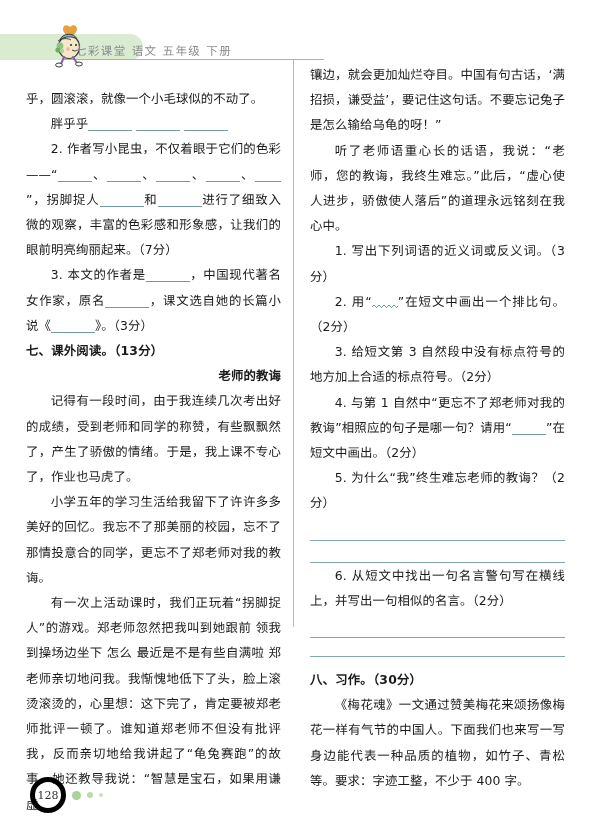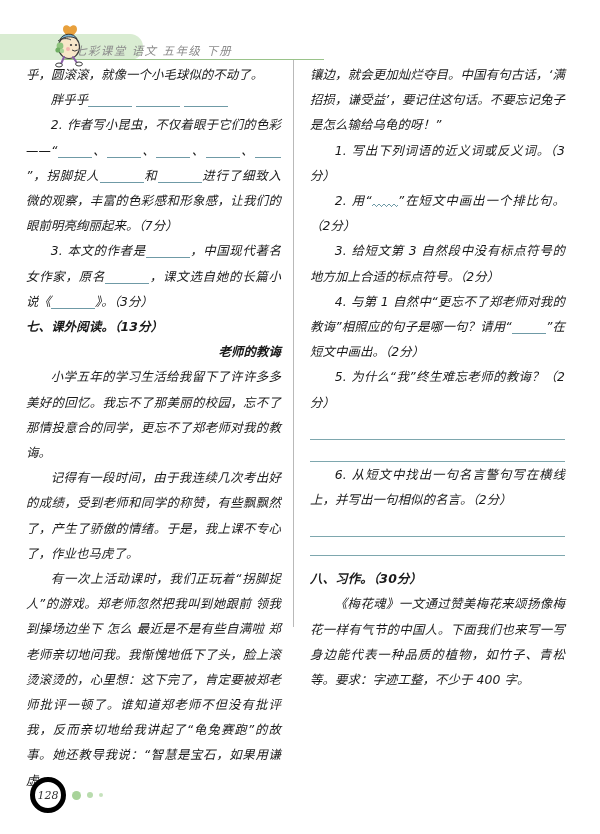--- a/index.html
+++ b/index.html
@@ -14,21 +14,20 @@
     font-family: "DejaVu Sans", "Liberation Sans", sans-serif;
     color: #1a1a1a;
     overflow: hidden;
   }
 
   
   .page {
     position: absolute;
     inset: 0;
     background: #ffffff;
-    font-style: italic;
   }
 
   
   .header {
     position: absolute;
     left: 0;
     top: 22px;
     width: 600px;
     height: 42px;
   }
@@ -70,21 +69,21 @@
   .col {
     position: absolute;
     top: 62px;
     width: 255px;
     font-size: 12.4px;
     line-height: 25.2px;
     text-align: justify;
     text-justify: inter-ideograph;
     letter-spacing: 0.1px;
   }
-  .col-left  { left: 26px; }
+  .col-left  { left: 26px; margin-top: 24px; }
   .col-right { left: 310px; }
 
   .col-divider {
     position: absolute;
     left: 293px;
     top: 60px;
     width: 1px;
     height: 567px;
     background: #b9b9b9;
   }
@@ -242,28 +241,29 @@
     </p>
 
     <p class="para">
       <span>3.</span>
       <span>本文的作者是</span><span class="blank b-m"></span><span>，中国现代著名女作家，原名</span><span class="blank b-m"></span><span>，课文选自她的长篇小说《</span><span class="blank b-m"></span><span>》。（3分）</span>
     </p>
 
     <p class="section-head">七、课外阅读。（13分）</p>
     <p class="article-title">老师的教诲</p>
 
+    <p class="para">记得有一段时间，由于我连续几次考出好的成绩，受到老师和同学的称赞，有些飘飘然了，产生了骄傲的情绪。于是，我上课不专心了，作业也马虎了。</p>
     <p class="para">小学五年的学习生活给我留下了许许多多美好的回忆。我忘不了那美丽的校园，忘不了那情投意合的同学，更忘不了郑老师对我的教诲。</p>
-    <p class="para">记得有一段时间，由于我连续几次考出好的成绩，受到老师和同学的称赞，有些飘飘然了，产生了骄傲的情绪。于是，我上课不专心了，作业也马虎了。</p>
     <p class="para">有一次上活动课时，我们正玩着“拐脚捉人”的游戏。郑老师忽然把我叫到她跟前  领我到操场边坐下  怎么  最近是不是有些自满啦  郑老师亲切地问我。我惭愧地低下了头，脸上滚烫滚烫的，心里想：这下完了，肯定要被郑老师批评一顿了。谁知道郑老师不但没有批评我，反而亲切地给我讲起了“龟兔赛跑”的故事。她还教导我说：“智慧是宝石，如果用谦虚</p>
   </div>
 
   <div class="col col-right">
 
     <p class="flush">镶边，就会更加灿烂夺目。中国有句古话，‘满招损，谦受益’，要记住这句话。不要忘记兔子是怎么输给乌龟的呀！”</p>
+    <p class="para">听了老师语重心长的话语，我说：“老师，您的教诲，我终生难忘。”此后，“虚心使人进步，骄傲使人落后”的道理永远铭刻在我心中。</p>
 
     <p class="para">
       <span>1.</span>
       <span>写出下列词语的近义词或反义词。（3分）</span>
     </p>
 
     <p class="para">
       <span>2.</span>
       <span>用“</span><span class="wavy"></span><span>”在短文中画出一个排比句。（2分）</span>
     </p>

